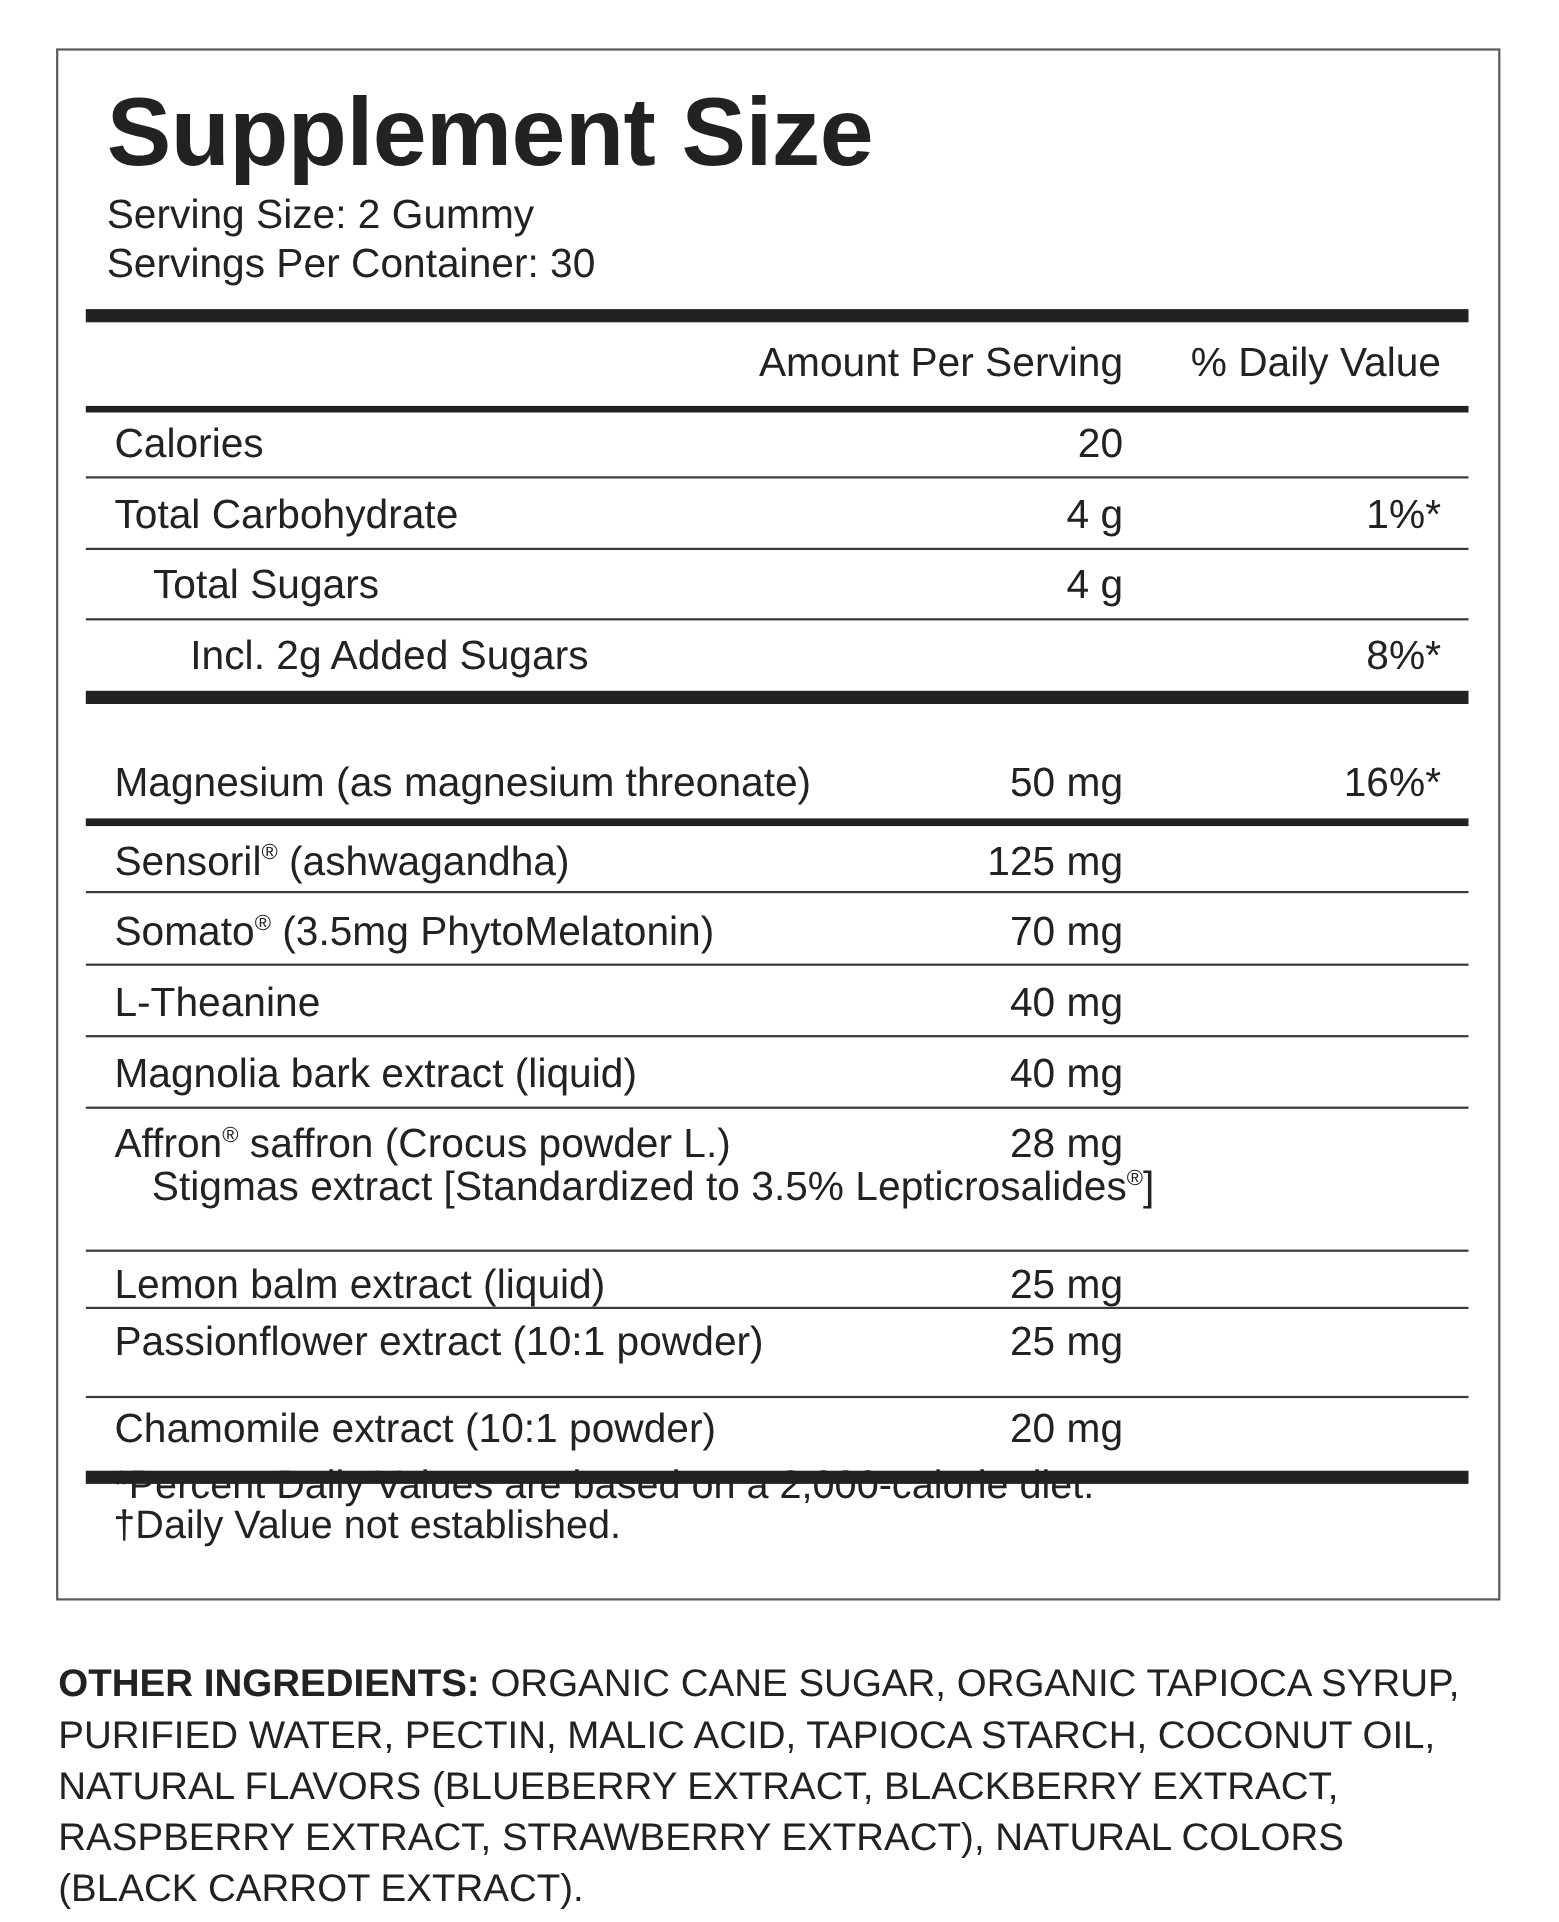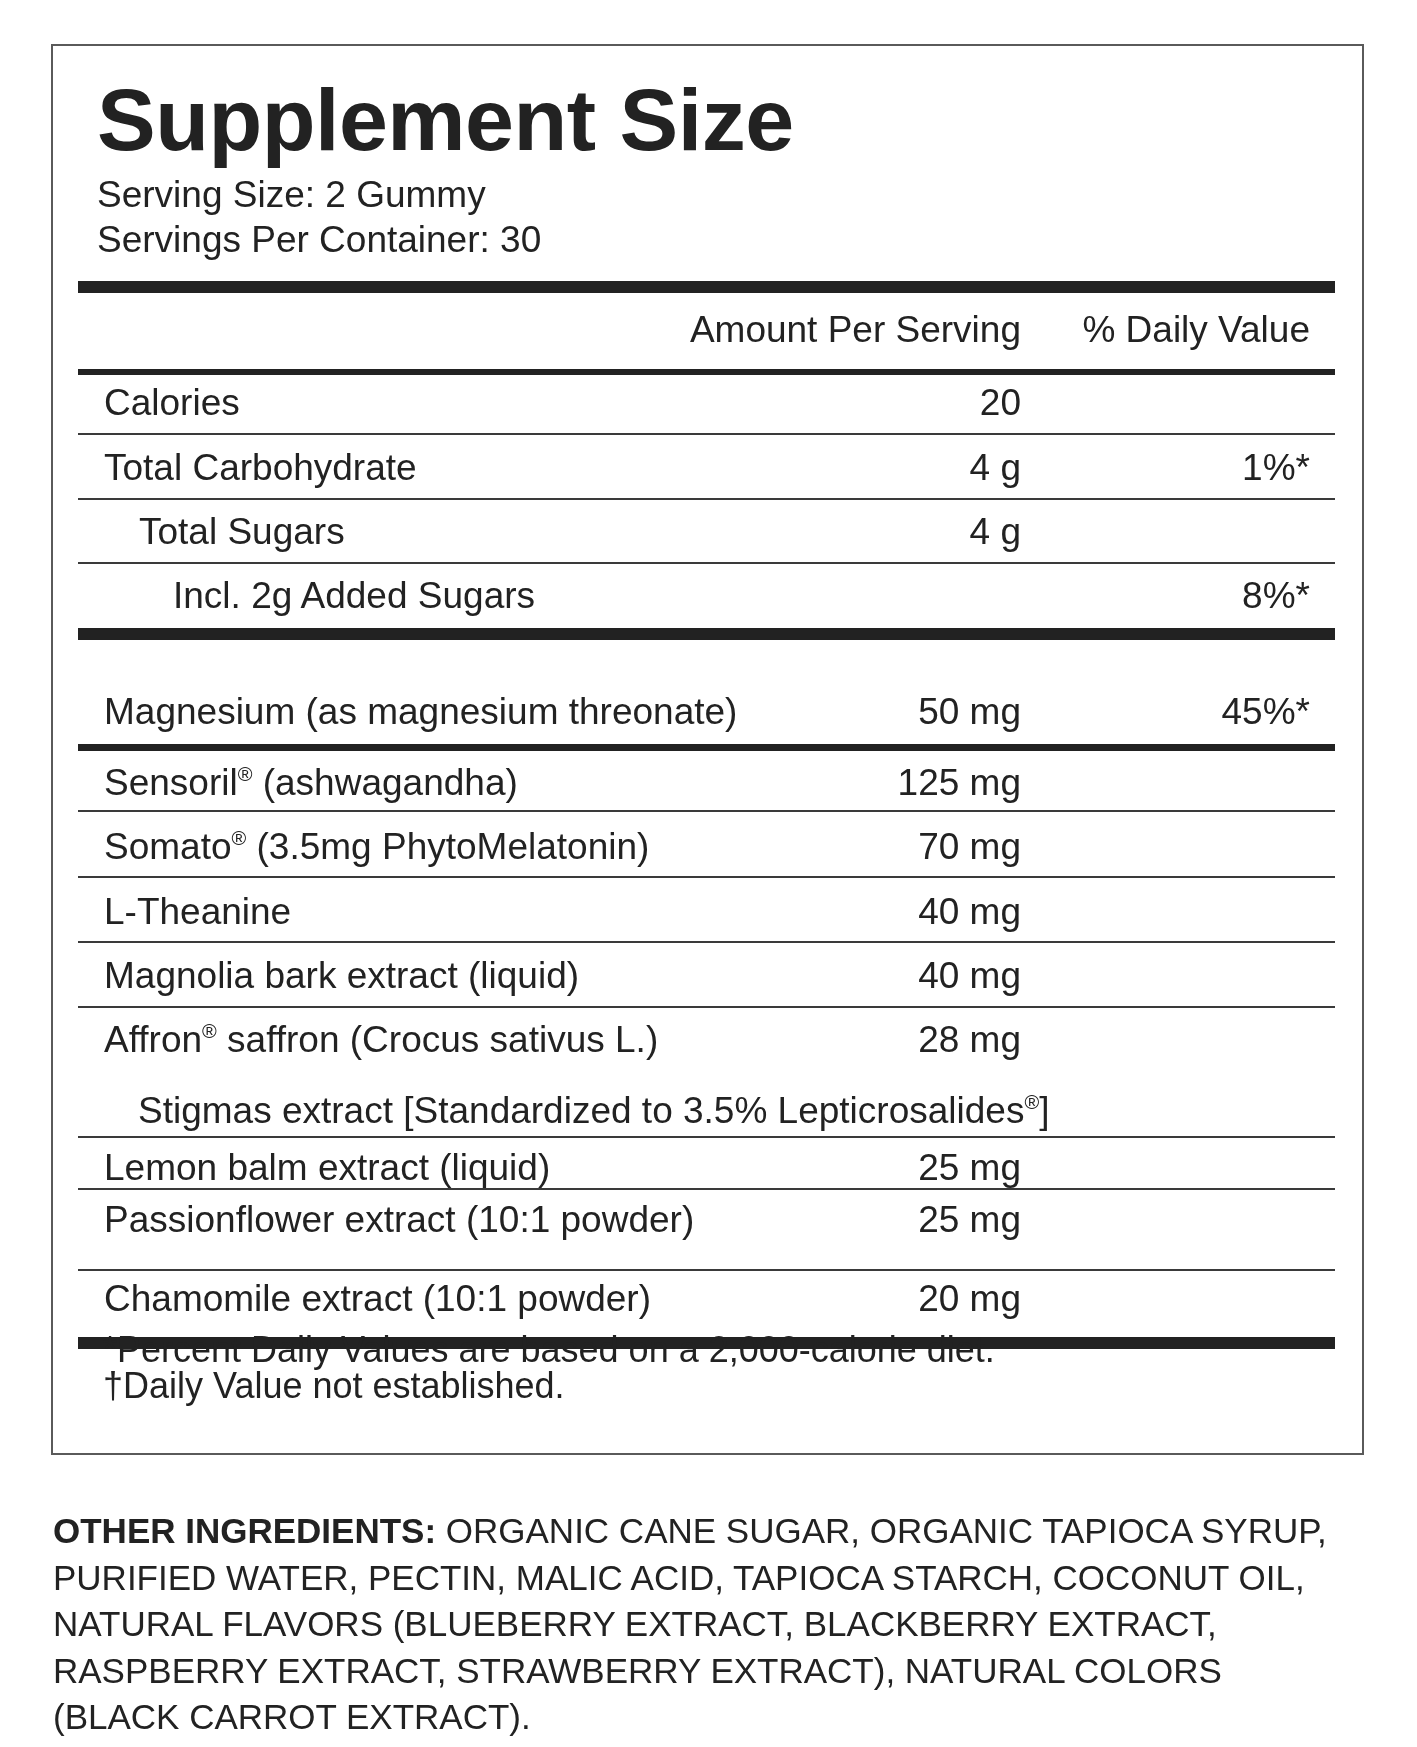--- a/index.html
+++ b/index.html
@@ -91,21 +91,21 @@
 
   <div class="row thick-after" style="height:76px">
     <span class="name indent2" style="top:13px">Incl. 2g Added Sugars</span>
     <span class="amt" style="top:13px"></span>
     <span class="dv" style="top:13px">8%*</span>
   </div>
 
   <div class="row medium-after" style="height:75px">
     <span class="name" style="top:17px">Magnesium (as magnesium threonate)</span>
     <span class="amt" style="top:17px">50 mg</span>
-    <span class="dv" style="top:17px">45%*</span>
+    <span class="dv" style="top:17px">16%*</span>
   </div>
 
   <div class="row" style="height:61px">
     <span class="name" style="top:13px"><span>Sensoril</span><sup class="reg">®</sup><span> (ashwagandha)</span></span>
     <span class="amt" style="top:13px">125 mg</span>
   </div>
 
   <div class="row" style="height:66px">
     <span class="name" style="top:16px"><span>Somato</span><sup class="reg">®</sup><span> (3.5mg PhytoMelatonin)</span></span>
     <span class="amt" style="top:16px">70 mg</span>
@@ -115,23 +115,23 @@
     <span class="name" style="top:15px">L-Theanine</span>
     <span class="amt" style="top:15px">40 mg</span>
   </div>
 
   <div class="row" style="height:65px">
     <span class="name" style="top:14px">Magnolia bark extract (liquid)</span>
     <span class="amt" style="top:14px">40 mg</span>
   </div>
 
   <div class="row" style="height:130px">
-    <span class="name" style="top:13px"><span>Affron</span><sup class="reg">®</sup><span> saffron (Crocus sativus L.)</span></span>
+    <span class="name" style="top:13px"><span>Affron</span><sup class="reg">®</sup><span> saffron (Crocus powder L.)</span></span>
     <span class="amt" style="top:13px">28 mg</span>
-    <span class="sub" style="top:84px"><span>Stigmas extract [Standardized to 3.5% Lepticrosalides</span><sup class="reg">®</sup><span>]</span></span>
+    <span class="sub" style="top:52px"><span>Stigmas extract [Standardized to 3.5% Lepticrosalides</span><sup class="reg">®</sup><span>]</span></span>
   </div>
 
   <div class="row" style="height:52px">
     <span class="name" style="top:11px">Lemon balm extract (liquid)</span>
     <span class="amt" style="top:11px">25 mg</span>
   </div>
 
   <div class="row" style="height:81px">
     <span class="name" style="top:11px">Passionflower extract (10:1 powder)</span>
     <span class="amt" style="top:11px">25 mg</span>

